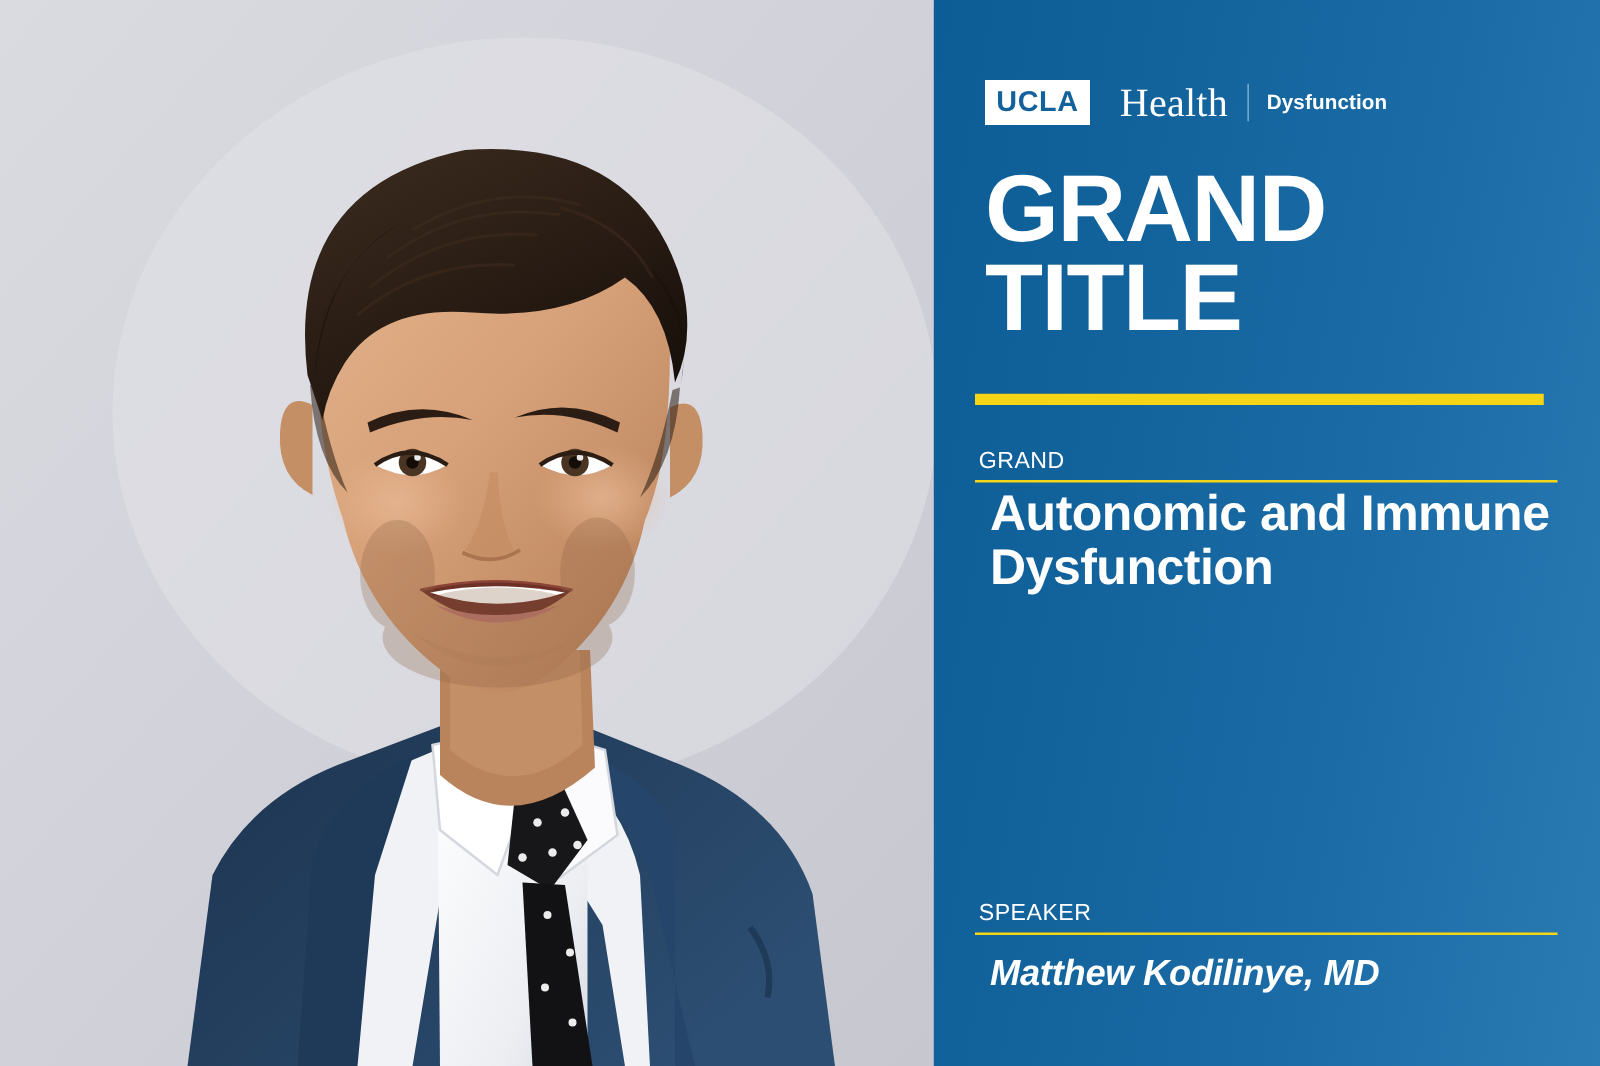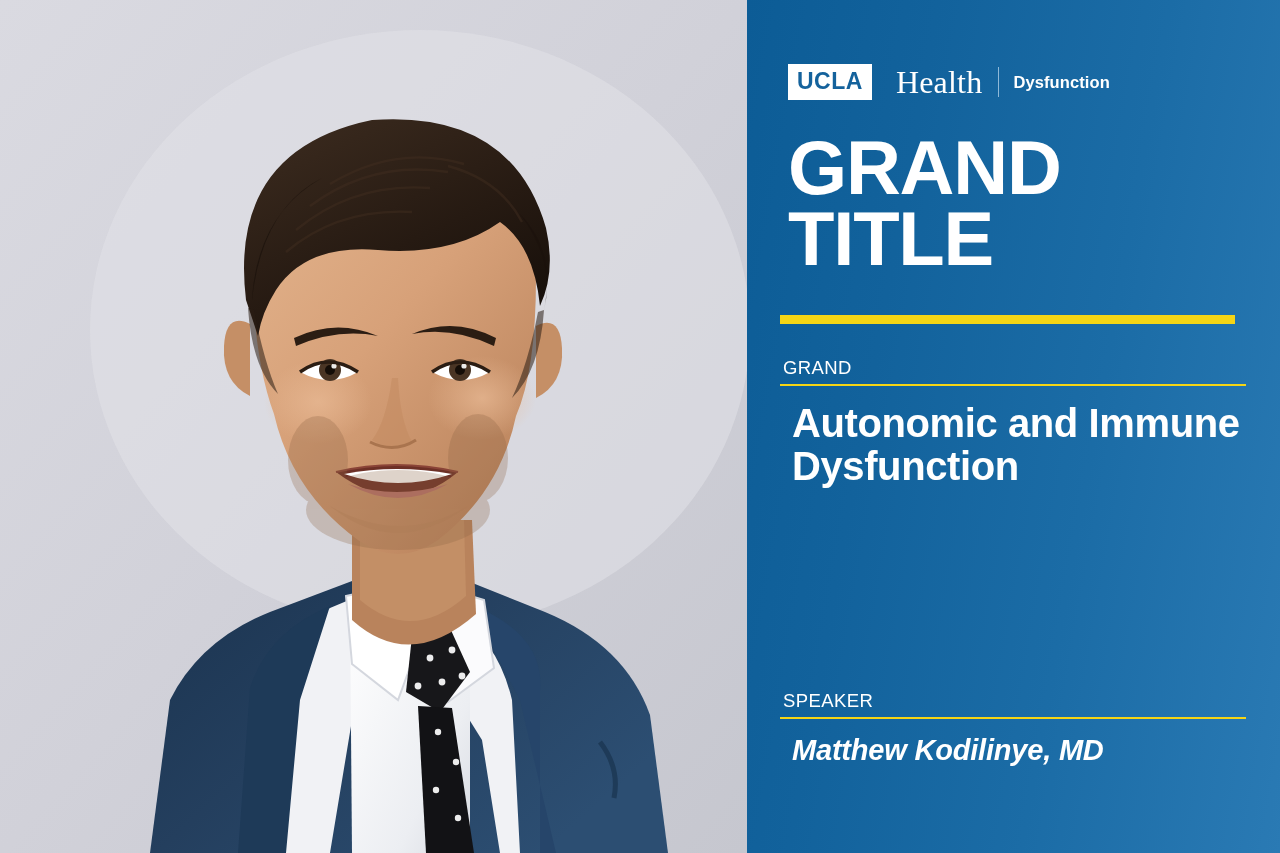--- a/index.html
+++ b/index.html
@@ -88,21 +88,21 @@
     width:455px; height:9px;
     background:#F5D515;
   }
 
   .section {
     position:absolute;
     left:33px;
     width:466px;
   }
   .section-title { top:358px; }
-  .section-speaker { top:691px; }
+  .section-speaker { top:720px; }
 
   .kicker {
     color:#ffffff;
     font-size:18.5px;
     font-weight:400;
     letter-spacing:0.4px;
     line-height:1.1;
     padding-left:3px;
   }
   .rule-thin {
@@ -112,21 +112,21 @@
   }
   .section-body {
     color:#ffffff;
     font-weight:bold;
     padding-left:12px;
   }
   .title-body {
     font-size:40px;
     line-height:1.07;
     letter-spacing:-0.4px;
-    margin-top:16px;
+    margin-top:4px;
   }
   .speaker-body {
     font-size:29px;
     line-height:1.1;
     letter-spacing:-0.2px;
     margin-top:16px;
     font-style:italic;
   }
 </style>
 </head>

